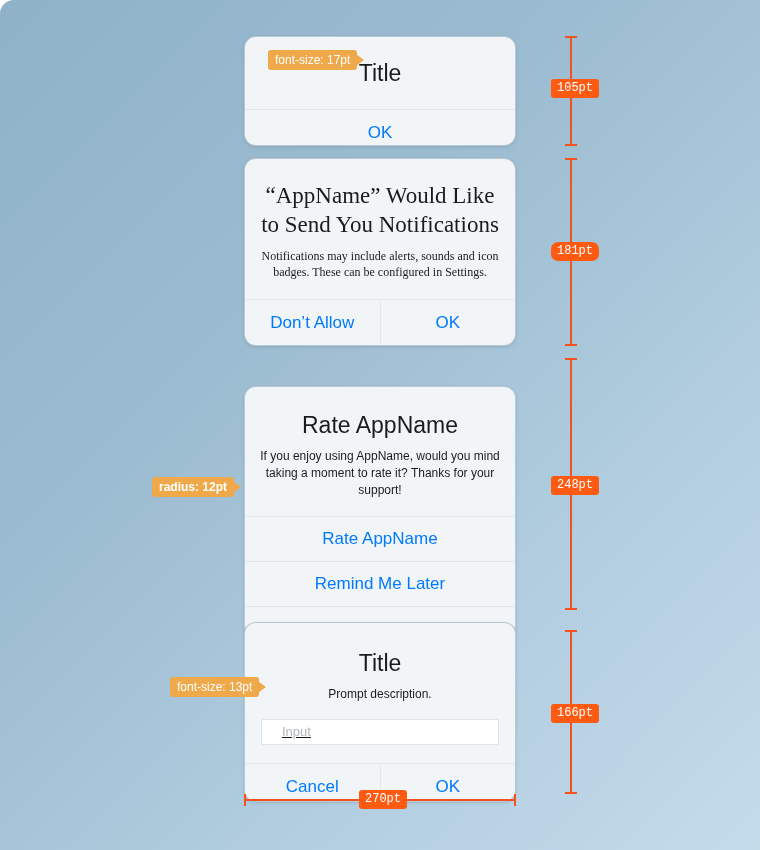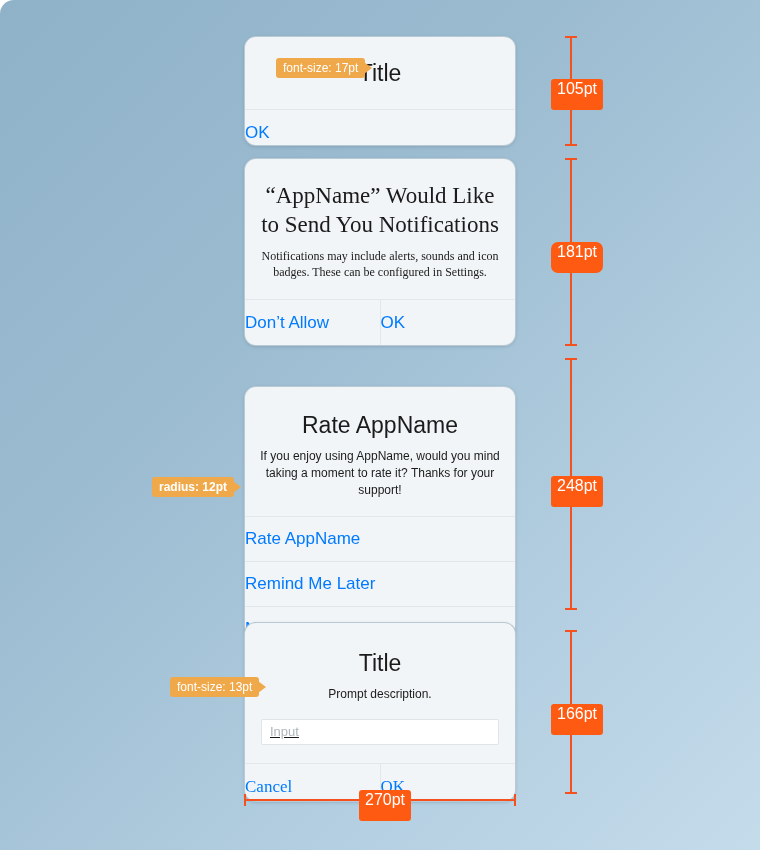--- a/index.html
+++ b/index.html
@@ -50,20 +50,21 @@
     height: 1px;
     background: #e2e7ec;
     width: 100%;
   }
   .btn-row {
     display: flex;
     width: 100%;
   }
   .btn {
     flex: 1 1 0;
+    text-align: center;
     font-size: 17px;
     color: #007aff;
     line-height: 43px;
     height: 43px;
     cursor: pointer;
     user-select: none;
   }
   .btn.wide { line-height: 43px; }
   .vsep {
     width: 1px;
@@ -82,33 +83,33 @@
   #dialog-notify .btn { line-height: 45px; height: 45px; }
 
   
   #dialog-rate { top: 358px; height: 252px; margin-top: 28px; }
   #dialog-rate .dlg-body { padding: 24px 14px 18px 14px; }
   #dialog-rate .btn-stack .btn { height: 44px; line-height: 44px; }
 
   
   #dialog-prompt { top: 622px; height: 180px; }
   #dialog-prompt .dlg-body { padding: 26px 16px 18px 16px; }
-  #dialog-prompt .btn { line-height: 45px; height: 45px; font-family: Liberation Serif, serif; }
+  #dialog-prompt .btn { line-height: 45px; height: 45px; }
 
   .prompt-input {
     margin-top: 16px;
     width: 100%;
     box-sizing: border-box;
     height: 26px;
     background: #ffffff;
     border: 1px solid #e0e4e8;
     border-radius: 2px;
     font-size: 13px;
     color: #1b1b1b;
-    padding: 0 8px;
+    padding: 0 20px;
     font-family: "Liberation Sans", sans-serif;
     outline: none;
     text-decoration: underline;
   }
   .prompt-input::placeholder { color: #b0b6bb; }
 
   
   .vmeasure {
     position: absolute;
     left: 570px;
@@ -122,27 +123,27 @@
     height: 2px;
     background: #f4511e;
   }
   .vmeasure .cap.top { top: 0; }
   .vmeasure .cap.bot { bottom: 0; }
 
   .badge {
     position: absolute;
     background: #ff5a12;
     color: #ffffff;
-    font-size: 16px;
+    font-size: 12px;
     line-height: 19px;
-    height: 31px;
+    height: 19px;
     padding: 0 6px;
     border-radius: 3px;
     white-space: nowrap;
-    font-family: Liberation Sans, sans-serif;
+    font-family: Liberation Mono, monospace;
   }
 
   
   #hmeasure {
     position: absolute;
     left: 244px;
     top: 799px;
     width: 272px;
     height: 2px;
     background: #f4511e;
@@ -179,21 +180,21 @@
     content: "";
     position: absolute;
     right: -7px;
     top: 4px;
     width: 0;
     height: 0;
     border-top: 6px solid transparent;
     border-bottom: 6px solid transparent;
     border-left: 8px solid #f0a94a;
   }
-  #callout-font17 { left: 268px; top: 58px; margin-left: 8px; }
+  #callout-font17 { left: 268px; top: 50px; }
   #callout-radius { left: 152px; top: 477px; font-weight: bold; }
   #callout-font13 { left: 170px; top: 677px; }
 </style>
 </head>
 <body>
 
 <div id="canvas">
 
   <div class="dialog" id="dialog-basic">
     <div class="dlg-body">

